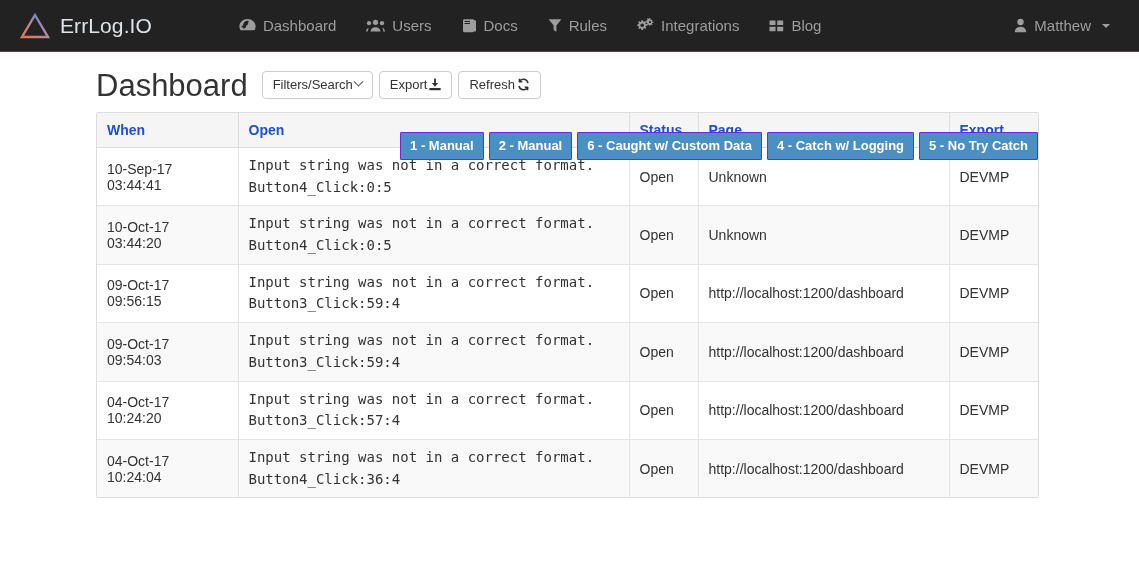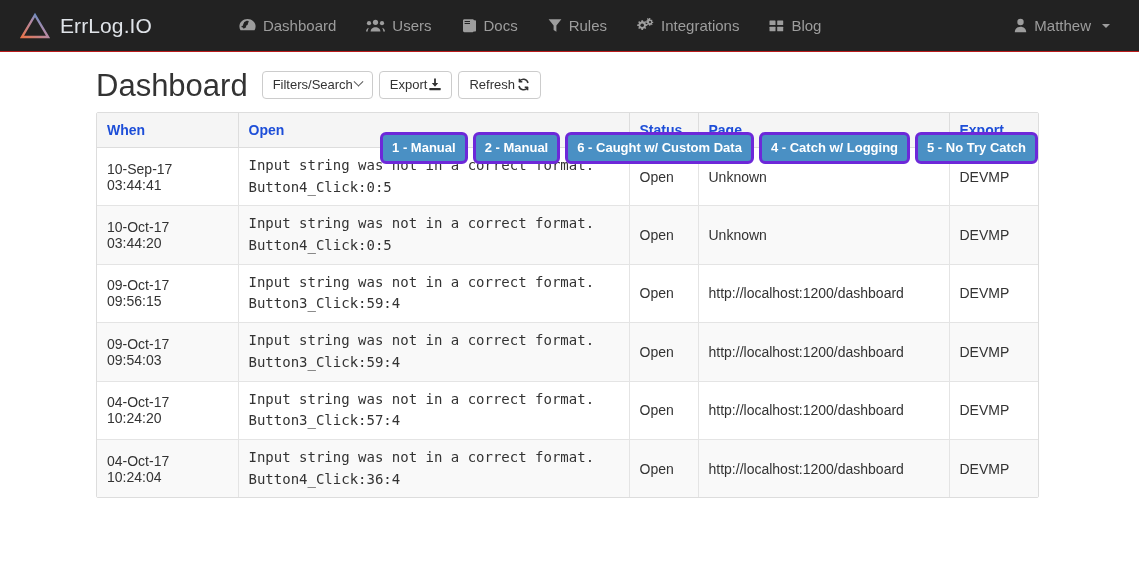--- a/index.html
+++ b/index.html
@@ -119,22 +119,22 @@
     right: 101px;
     top: 80px;
     display: flex;
     gap: 5px;
   }
   .btn-primary {
     font-family: "Liberation Sans", sans-serif;
     font-size: 13px;
     color: #ffffff;
     background: #4a90c4;
-    border: 3px solid #6d28d9;
-    border-radius: 6px;
+    border: 1px solid #6d28d9;
+    border-radius: 1px;
     padding: 4px 9px;
     cursor: pointer;
     line-height: 1.35;
     white-space: nowrap;
     font-weight: bold;
   }
 
   
   .grid-wrap {
     margin: 10px 0 0 96px;

